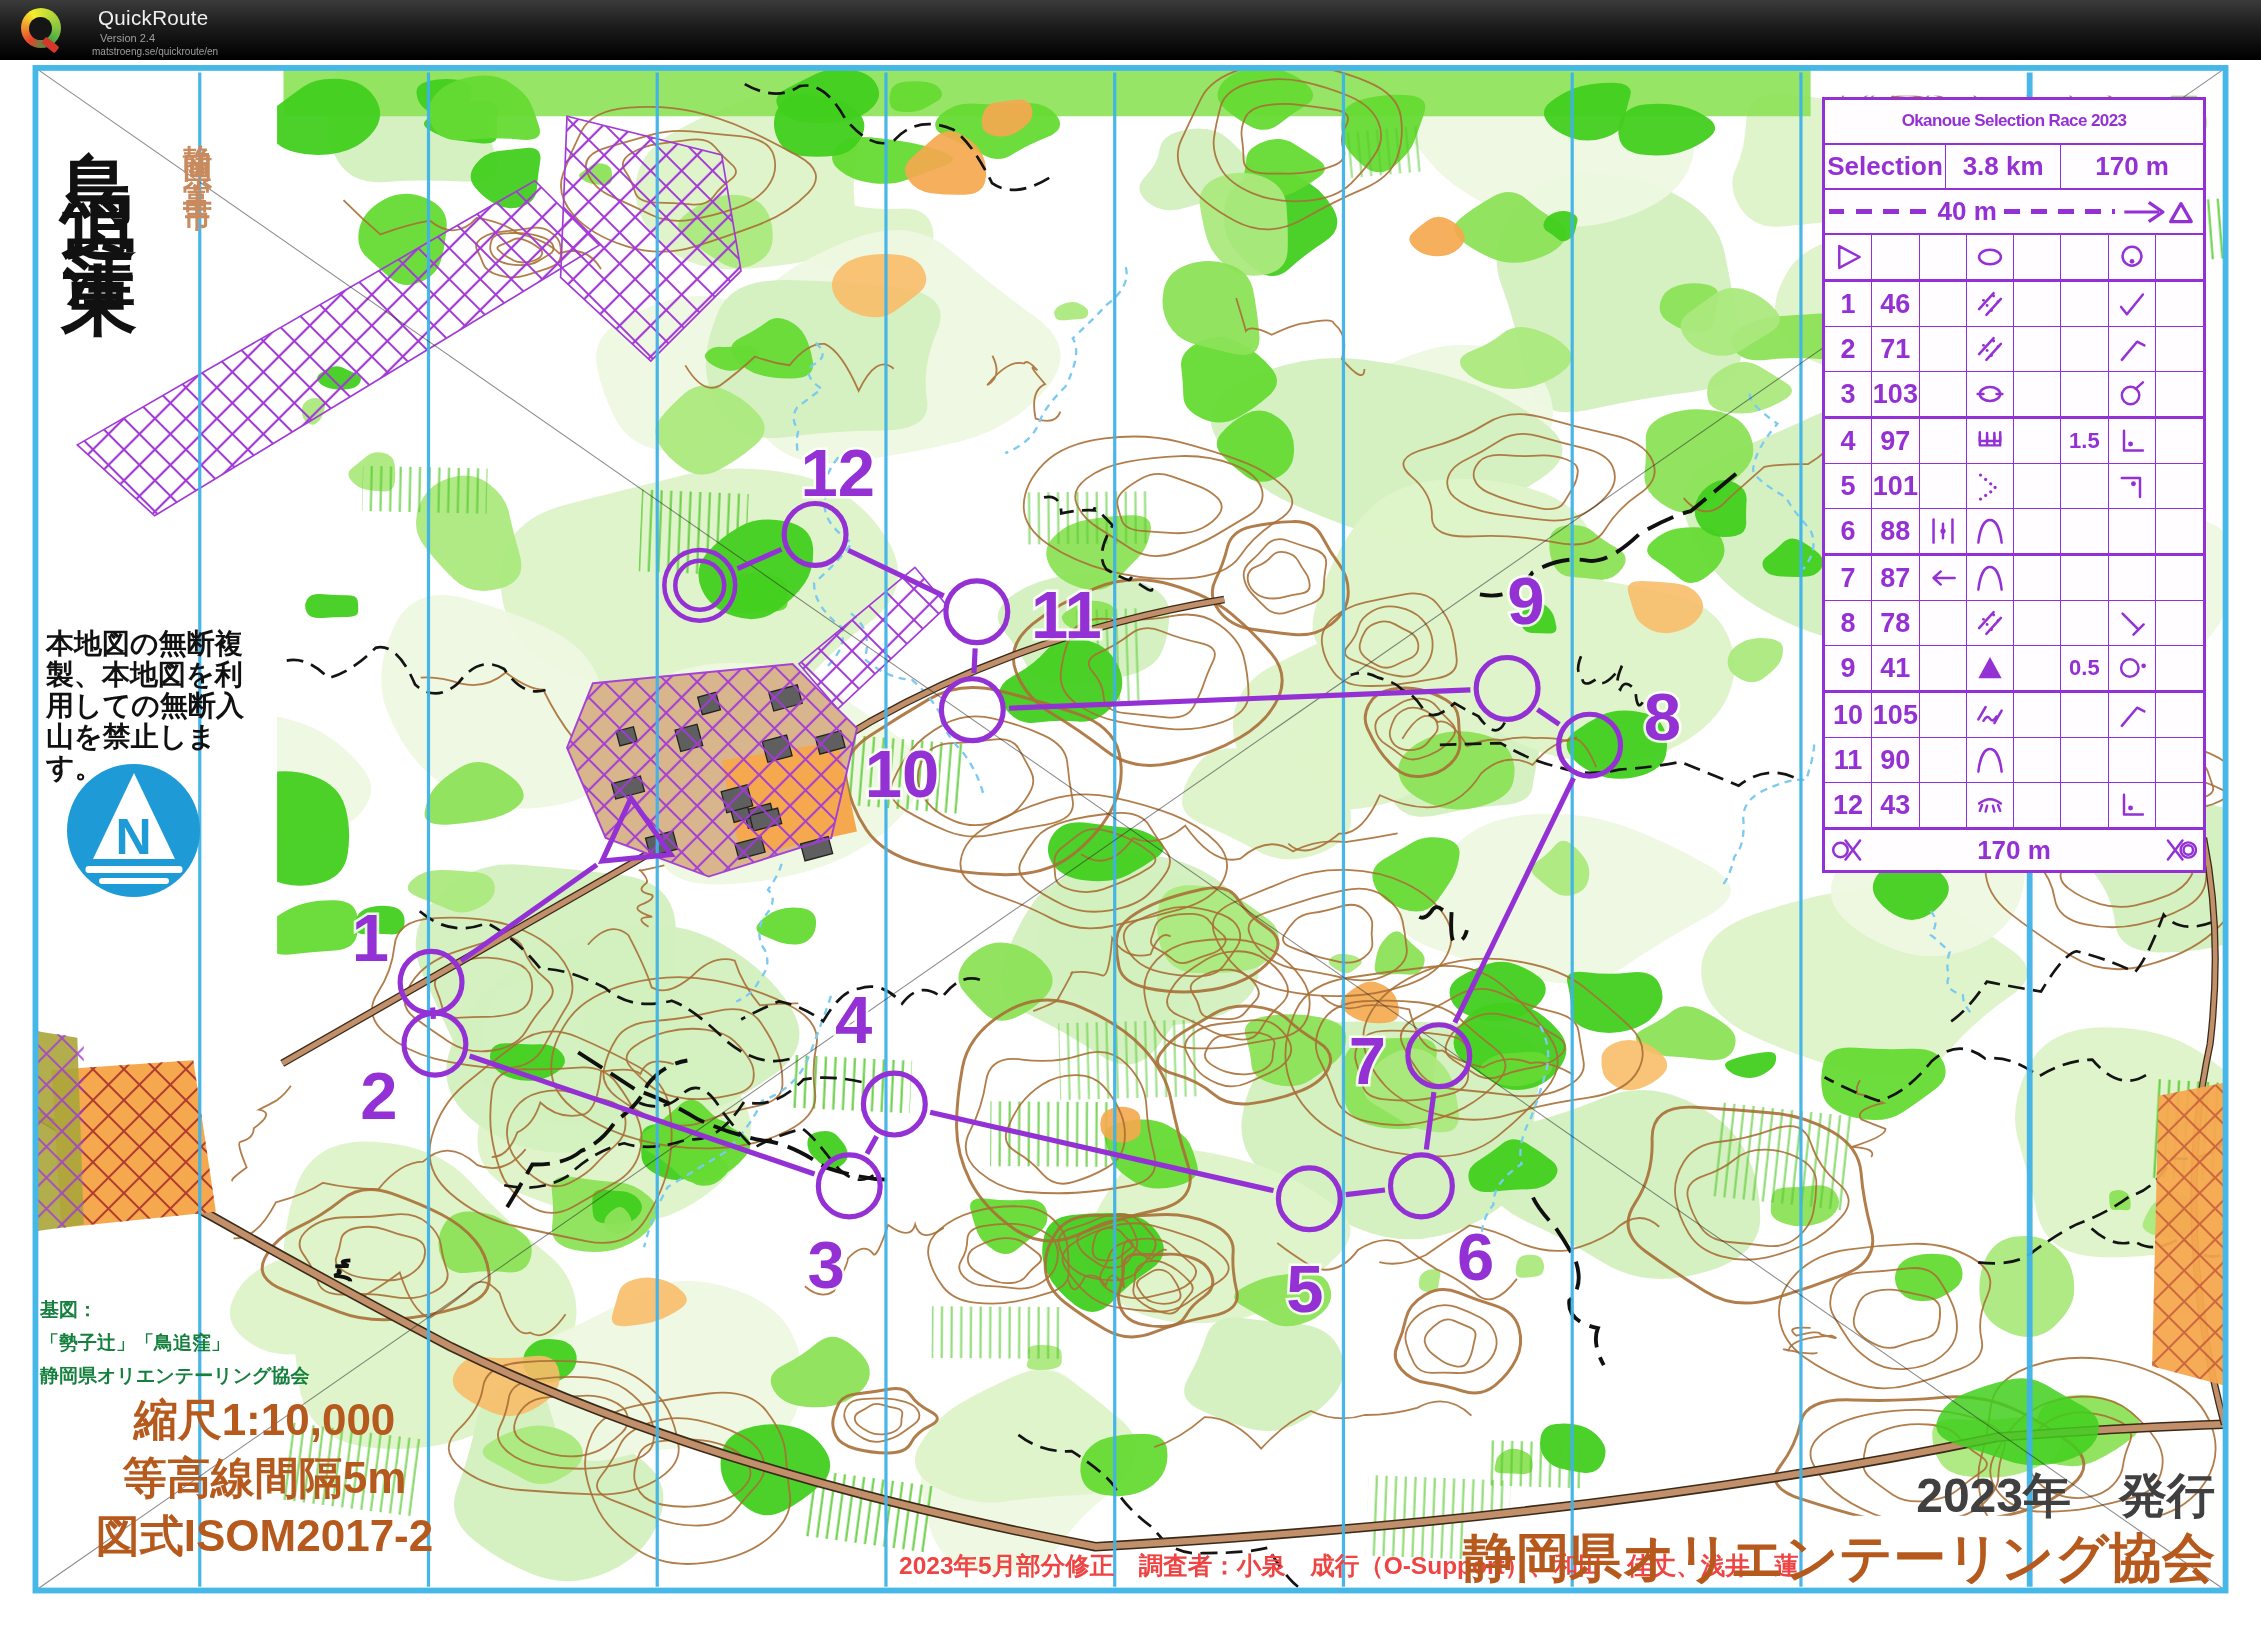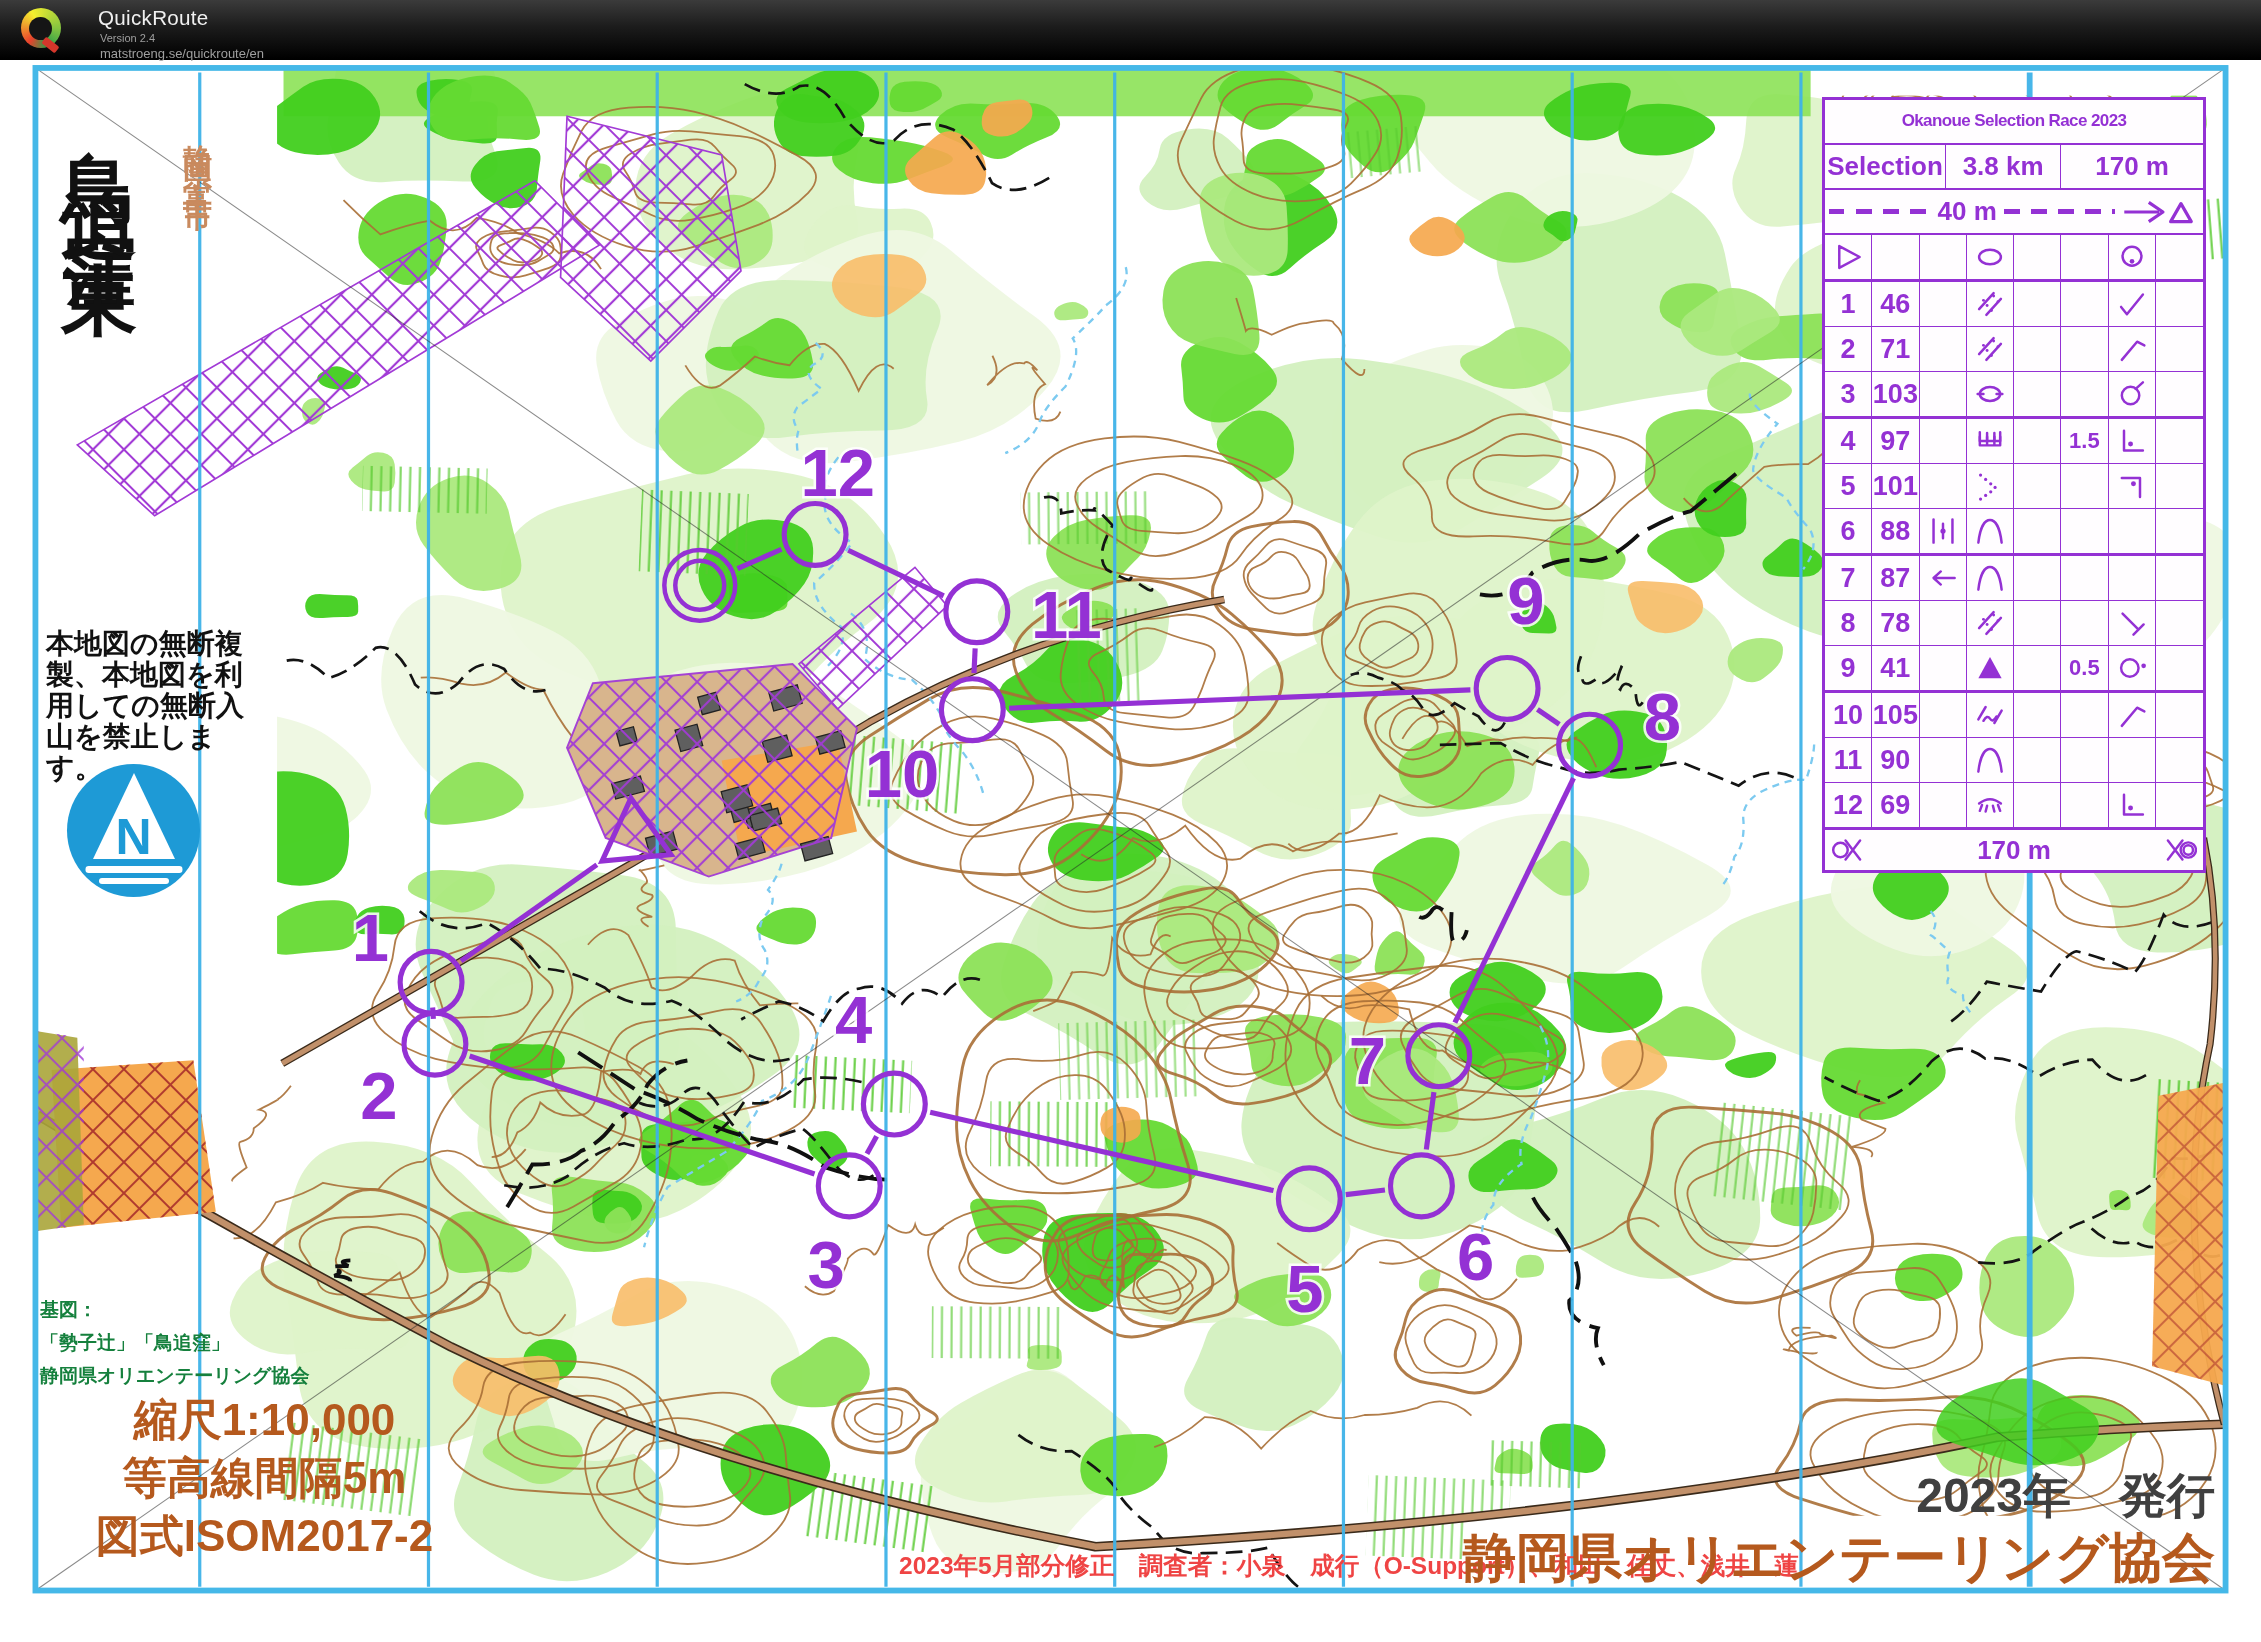--- a/index.html
+++ b/index.html
@@ -9,21 +9,21 @@
   #appheader{position:absolute;left:0;top:0;width:2261px;height:59px;z-index:40;
     background:linear-gradient(180deg,#3b3b3b 0%,#1c1c1c 45%,#000 100%);border-bottom:0.6px solid #000}
   .qlogo{position:absolute;left:20.6px;top:8.4px;width:40px;height:40px;border-radius:50%;
     background:conic-gradient(from 220deg,#e8412c,#f5ef2e 110deg,#86c440 230deg,#2e9e48 300deg,#e8412c 360deg)}
   .qlogo::after{content:"";position:absolute;left:8.4px;top:8.4px;width:23px;height:23px;border-radius:50%;
     background:#151515}
   .qlogo::before{content:"";position:absolute;right:1.3px;bottom:0px;width:17px;height:7.7px;background:#d5372b;
     transform:rotate(38deg);border-radius:1.9px;z-index:2}
   .apptitle{position:absolute;left:98px;top:6.4px;font-size:20.6px;color:#f0f0f0;letter-spacing:0.3px}
   .appver{position:absolute;left:100px;top:32px;font-size:11px;color:#9f9f9f}
-  .appurl{position:absolute;left:100px;top:46px;font-size:13px;color:#9f9f9f}
+  .appurl{position:absolute;left:92px;top:46px;font-size:10px;color:#9f9f9f}
   
   #mapsvg{position:absolute;left:0;top:0;z-index:1}
   
   .ov{position:absolute;z-index:10}
   .vtitle{left:62px;top:90px;writing-mode:vertical-rl;text-orientation:upright;
     font-family:"Liberation Serif","DejaVu Serif",serif;font-weight:bold;font-size:76px;
     letter-spacing:37px;color:#111;line-height:1}
   .vregion{left:183px;top:122px;writing-mode:vertical-rl;text-orientation:upright;
     font-size:29px;letter-spacing:9px;color:#c98a5e;font-weight:bold;line-height:1}
   .copyr{left:46px;top:628px;width:201px;font-size:28px;line-height:31px;color:#111;
@@ -886,21 +886,21 @@
               <path d="M6 38 C9 12 17 7 22 7 C27 7 35 12 38 38"></path>
             </svg>
           </div>
           <div class="ccell"></div>
           <div class="ccell"></div>
           <div class="ccell"></div>
           <div class="ccell"></div>
         </div>
         <div class="crow thick">
           <div class="ccell">12</div>
-          <div class="ccell">69</div>
+          <div class="ccell">43</div>
           <div class="ccell"></div>
           <div class="ccell">
             <svg class="sym" viewBox="0 0 44 44">
               <path d="M7 20 Q22 8 37 20 M11 22 L8 30 M18 23 L16 31 M26 23 L28 31 M33 22 L36 30"></path>
             </svg>
           </div>
           <div class="ccell"></div>
           <div class="ccell"></div>
           <div class="ccell">
             <svg class="sym" viewBox="0 0 44 44">

